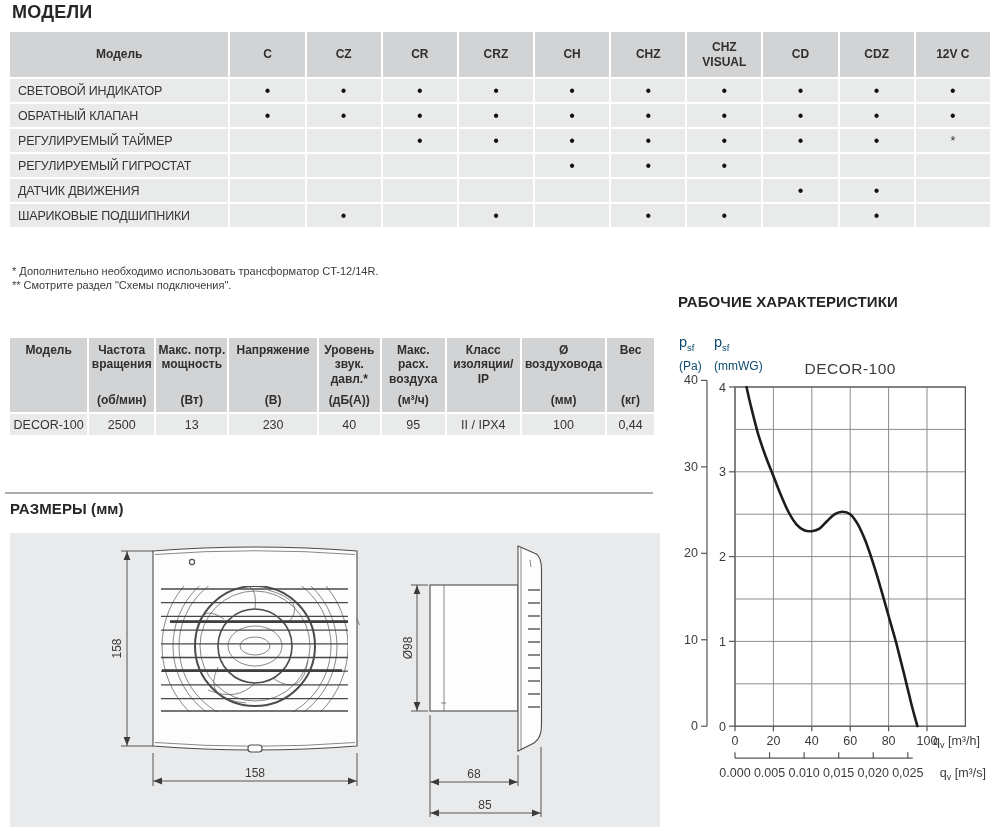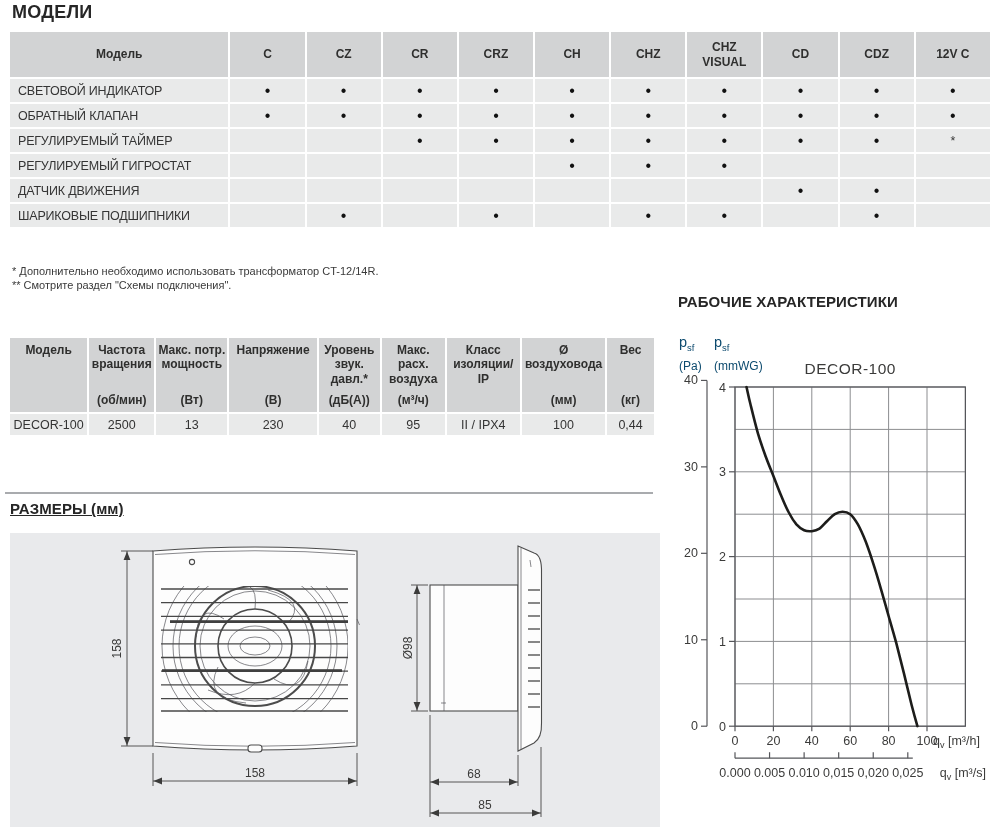--- a/index.html
+++ b/index.html
@@ -250,21 +250,21 @@
           <td>II / IPX4</td>
           <td>100</td>
           <td>0,44</td>
         </tr>
       </tbody>
   </table>
 
 
   <div class="divider"></div>
 
-  <h2 class="h-sec" style="left:10px;top:500px;text-decoration:underline;">РАЗМЕРЫ (мм)</h2>
+  <h2 class="h-sec" style="left:10px;top:500px;">РАЗМЕРЫ (мм)</h2>
 
   <div class="drawing-panel">
     <svg width="650" height="294" viewBox="0 0 650 294">
       <defs>
         <clipPath id="grilleClip">
             <rect x="151" y="53" width="187" height="126"></rect>
           </clipPath>
       </defs>
 
       <g>

